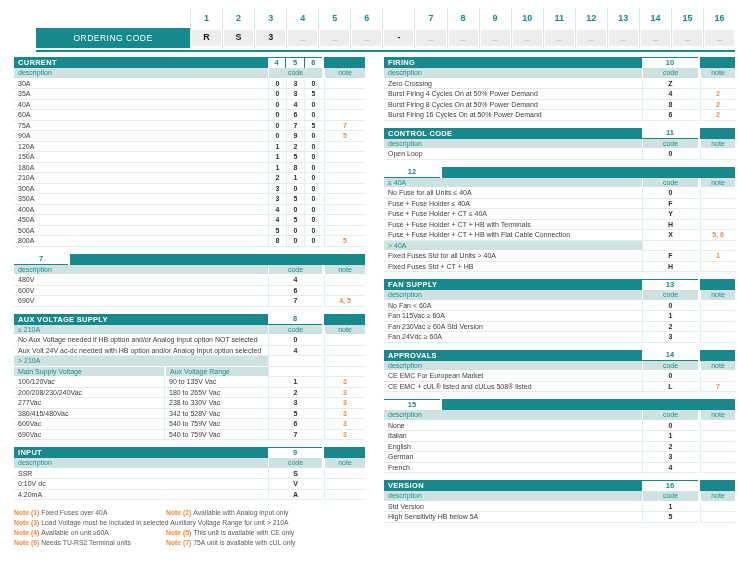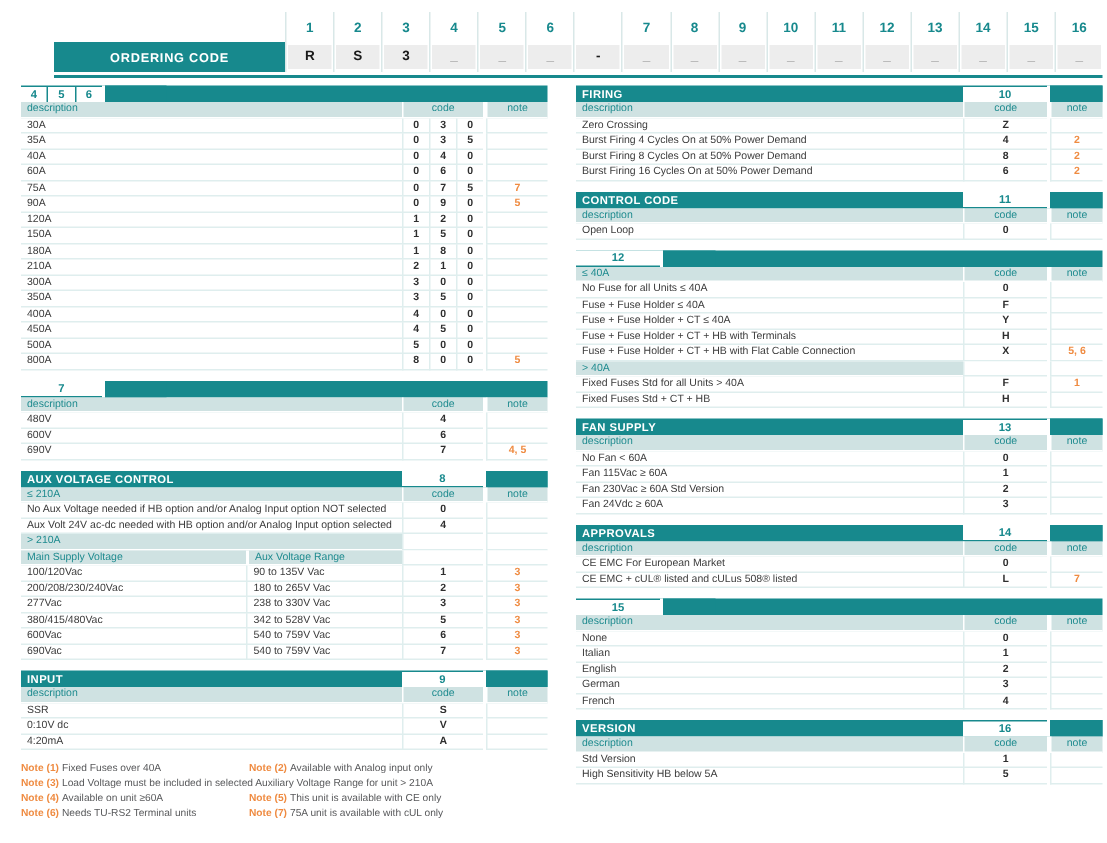--- a/index.html
+++ b/index.html
@@ -6,21 +6,21 @@
   body{font-family:"Liberation Sans", sans-serif; background:#fff;}
   .page{position:relative;width:738px;height:562px;background:#fff;overflow:hidden;}
 
   
   .topnums{position:absolute;left:190px;top:8px;width:545px;height:20px;display:flex;}
   .topnums > div{flex:1;text-align:center;line-height:20px;color:#17898d;font-weight:bold;font-size:9px;border-left:1px solid #d9e8e8;}
   .topcodes{position:absolute;left:190px;top:28px;width:545px;height:20px;display:flex;}
   .topcodes > div{flex:1;border-left:1px solid #d9e8e8;padding:2px 1px;box-sizing:border-box;}
   .codebox{width:100%;height:100%;background:#ededed;text-align:center;font-weight:bold;font-size:9px;line-height:15px;color:#1a1a1a;}
   .codebox.us{color:#8f8f8f;}
-  .ordering-bar{position:absolute;left:36px;top:28px;width:154px;height:20px;background:#17898d;color:#fff;font-weight:bold;font-size:8.5px;line-height:20px;text-align:center;letter-spacing:.5px;}
+  .ordering-bar{position:absolute;left:36px;top:28px;width:154px;height:20px;background:#17898d;color:#fff;font-weight:normal;font-size:8.5px;line-height:20px;text-align:center;letter-spacing:.5px;}
   .top-rule{position:absolute;left:36px;top:50px;width:699px;height:2px;background:#17898d;}
 
   
   .col-left{position:absolute;left:14px;top:57px;width:351px;--descw:254px;--codew:54px;--notew:41px;}
   .col-right{position:absolute;left:384px;top:57px;width:351px;--descw:258px;--codew:56px;--notew:35px;}
   .table{margin-bottom:7px;}
 
   .bar{height:11px;background:#17898d;display:flex;align-items:stretch;}
   .bar-title{width:var(--descw);box-sizing:border-box;color:#fff;font-weight:bold;font-size:7.5px;line-height:11px;padding-left:4px;letter-spacing:.3px;white-space:nowrap;overflow:hidden;}
   .bar-nums{width:var(--codew);box-sizing:border-box;display:flex;gap:1px;padding:0.5px 0;}
@@ -124,20 +124,21 @@
         <div class="codebox us">_</div>
       </div>
       <div>
         <div class="codebox us">_</div>
       </div>
     </div>
   <div class="top-rule"></div>
   <div class="col-left" id="col-left">
       <div class="table">
         <div class="bar">
+          <div class="bar-title">CURRENT</div>
           <div class="bar-nums">
             <div class="numcell">4</div>
             <div class="numcell">5</div>
             <div class="numcell">6</div>
           </div>
           <div class="bar-sep"></div>
           <div class="bar-note"></div>
         </div>
         <div class="row">
           <div class="cell c-desc lab">description</div>
@@ -334,21 +335,21 @@
         </div>
         <div class="row">
           <div class="cell c-desc">690V</div>
           <div class="cell c-code">7</div>
           <div class="sep"></div>
           <div class="cell c-note">4, 5</div>
         </div>
       </div>
       <div class="table">
         <div class="bar">
-          <div class="bar-title">AUX VOLTAGE CONTROL</div>
+          <div class="bar-title">AUX VOLTAGE SUPPLY</div>
           <div class="bar-nums">
             <div class="numcell">8</div>
           </div>
           <div class="bar-sep"></div>
           <div class="bar-note"></div>
         </div>
         <div class="row">
           <div class="cell c-desc lab">≤ 210A</div>
           <div class="cell c-code lab">code</div>
           <div class="sep"></div>

